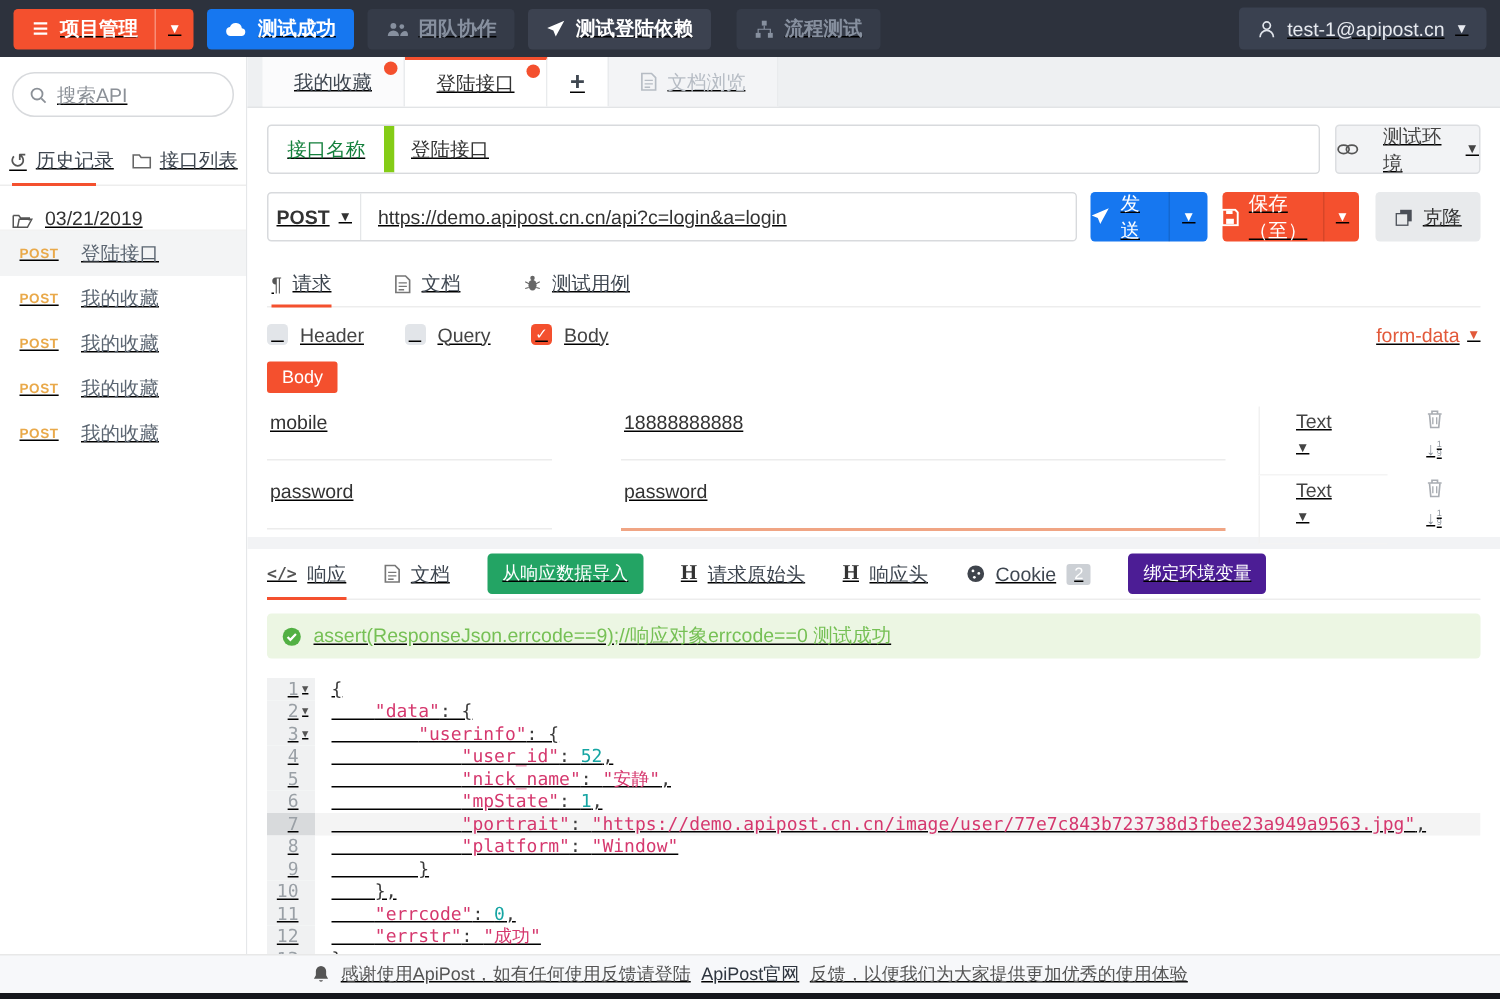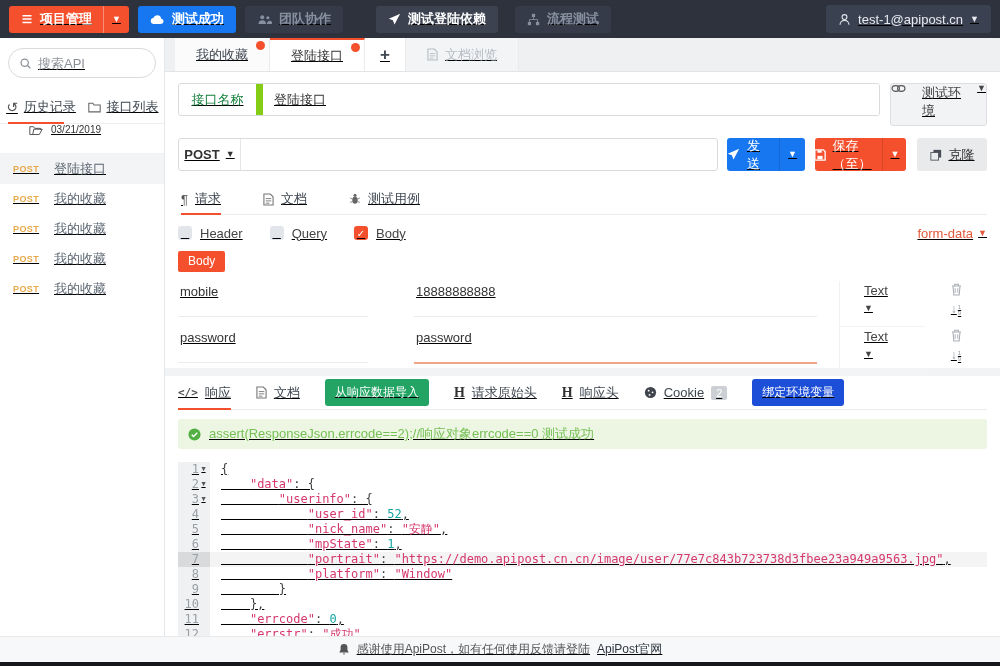--- a/index.html
+++ b/index.html
@@ -7,38 +7,38 @@
     font-family:"Liberation Sans","DejaVu Sans",sans-serif; }
   .app { width:1000px; height:666px; display:flex; flex-direction:column;text-decoration:underline; }
 
   
   .topbar { height:38px; background:#2d323d; display:flex; align-items:center; padding:0 9px; gap:9px; flex:none; }
   .tb-btn { height:27px; border-radius:3px; display:flex; align-items:center; gap:7px; padding:0 12px; font-size:13px; font-weight:bold; cursor:default; }
   .tb-project { background:#f4502e; color:#fff; padding-right:0; }
   .tb-project .caret-box { border-left:1px solid rgba(255,255,255,.35); margin-left:4px; padding:0 8px; font-size:9px; align-self:stretch; display:flex; align-items:center; }
   .tb-sync { background:#1677f0; color:#fff; }
   .tb-dim  { background:#353b48; color:#87909f; }
-  .tb-active { background:#3c4250; color:#fff; margin-left:24px; }
+  .tb-active { background:#3c4250; color:#fff; }
   .tb-flow { margin-left:8px; }
   .tb-account { margin-left:auto; background:#3a4150; color:#e7eaf0; font-weight:normal; height:28px; }
   .caret { font-size:9px; line-height:1; }
 
   
   .main { flex:1; min-height:0; display:flex; background:#fff; }
 
   
   .sidebar { width:165px; flex:none; border-right:1px solid #e5e7e9; display:flex; flex-direction:column; background:#fff; }
   .search-wrap { margin:10px 8px 8px; height:30px; border:1px solid #d8dadd; border-radius:16px; display:flex; align-items:center; gap:6px; padding:0 10px; }
   .search-wrap input { border:none; outline:none; width:100%; font-size:13px; color:#333; background:transparent; }
   .search-wrap input::placeholder { color:#8b9097; }
   .side-tabs { display:flex; border-bottom:1px solid #ededed; margin-top:4px; }
   .side-tab { flex:1; height:33px; display:flex; align-items:center; justify-content:center; gap:6px; font-size:13px; color:#3f4751; position:relative; cursor:default; }
   .side-tab.active::after { content:""; position:absolute; bottom:-1px; left:8px; right:18px; height:2px; background:#f4502e; }
   .hist-icon { font-size:14px; color:#555; line-height:1; }
-  .date-row { height:30px; display:flex; align-items:flex-start; gap:8px; padding:0 29px; font-size:10px; color:#333; border-bottom:1px solid #f2f2f2; }
+  .date-row { height:30px; display:flex; align-items:flex-end; gap:8px; padding:0 8px; font-size:13px; color:#333; border-bottom:1px solid #f2f2f2; }
   .side-list { flex:1; overflow:hidden; }
   .side-item { height:30px; display:flex; align-items:center; gap:11px; padding:0 13px; font-size:13px; color:#5c6672; cursor:default; }
   .side-item.selected { background:#f3f4f5; }
   .side-item .method { font-size:9px; font-weight:bold; color:#e9a94a; width:30px; letter-spacing:.4px; flex:none; }
 
   
   .content { flex:1; min-width:0; display:flex; flex-direction:column; background:#fff; }
   .tabstrip { height:34px; flex:none; background:#eef0f2; display:flex; align-items:stretch; padding-left:10px; border-bottom:1px solid #e2e4e6; }
   .mtab { position:relative; display:flex; align-items:center; gap:7px; padding:0 21px; font-size:13px; color:#3f4751; background:#fbfbfc; border-right:1px solid #e9ebed; cursor:default; }
   .mtab.active { background:#fff; border-top:2px solid #f4502e; color:#333; }
@@ -46,21 +46,21 @@
   .mtab.docs { background:#f3f4f6; color:#b6bcc4; }
   .tab-dot { position:absolute; top:3px; right:4px; width:9px; height:9px; border-radius:50%; background:#f4502e; }
 
   
   .req-area { padding:11px 13px 0; background:#fff; flex:none; }
   .name-row,.url-row { display:flex; gap:10px; }
   .url-row { margin-top:12px; gap:9px; }
   .input-group { flex:1; display:flex; border:1px solid #d8dadd; border-radius:3px; height:33px; overflow:hidden; background:#fff; }
   .prefix { width:84px; flex:none; display:flex; align-items:center; justify-content:center; font-size:13px; color:#15803d; border-right:7px solid #84cc16; }
   .input-group input { flex:1; border:none; outline:none; padding:0 11px; font-size:13px; color:#333; min-width:0; }
-  .env-btn { width:97px; flex:none; height:43px; background:#f2f3f5; border:1px solid #dcdee1; border-radius:3px; display:flex; align-items:flex-start; justify-content:center; gap:16px; font-size:13px; color:#444; cursor:default; }
+  .env-btn { width:97px; flex:none; height:33px; background:#f2f3f5; border:1px solid #dcdee1; border-radius:3px; display:flex; align-items:center; justify-content:center; gap:16px; font-size:13px; color:#444; cursor:default; }
   .method-sel { width:62px; flex:none; display:flex; align-items:center; justify-content:center; gap:6px; font-size:13px; font-weight:bold; color:#333; border-right:1px solid #e4e6e8; cursor:default; }
   .btn { height:33px; border-radius:3px; display:flex; align-items:center; justify-content:center; gap:7px; font-size:13px; cursor:default; flex:none; }
   .send-btn { width:78px; background:#1677f0; color:#fff; padding-right:0; }
   .send-btn .caret-box,.save-btn .caret-box { border-left:1px solid rgba(0,0,0,.12); align-self:stretch; display:flex; align-items:center; padding:0 8px; margin-left:3px; font-size:9px; }
   .save-btn { width:91px; background:#f4502e; color:#fff; padding-right:0; margin-left:1px; }
   .clone-btn { width:70px; background:#e8eaec; color:#333; margin-left:2px; }
 
   .req-tabs { display:flex; gap:42px; margin-top:13px; border-bottom:1px solid #ededed; padding:0 3px; }
   .rtab { height:30px; display:flex; align-items:center; gap:7px; font-size:13px; color:#3f4751; position:relative; cursor:default; }
   .rtab.active::after { content:""; position:absolute; bottom:-1px; left:0; right:0; height:2px; background:#f4502e; }
@@ -89,21 +89,21 @@
   .gap-band { height:8px; background:#f2f3f5; margin:4px -13px 0; }
 
   
   .resp-area { flex:1; min-height:0; padding:0 13px; display:flex; flex-direction:column; background:#fff; }
   .resp-tabs { display:flex; align-items:center; gap:25px; height:34px; flex:none; border-bottom:1px solid #ededed; font-size:13px; color:#3f4751; }
   .resp-tab { height:100%; display:flex; align-items:center; gap:7px; position:relative; cursor:default; }
   .resp-tab.active::after { content:""; position:absolute; bottom:-1px; left:0; right:0; height:2px; background:#f4502e; }
   .code-glyph { font-size:11px; font-weight:bold; color:#555; font-family:"DejaVu Sans Mono",monospace; }
   .h-glyph { font-weight:bold; font-size:14px; color:#333; font-family:"Liberation Serif",serif; }
   .import-btn { background:#23a464; color:#fff; border-radius:3px; padding:5px 10px; font-size:12px; cursor:default; }
-  .bind-btn { background:#1d4ed8; color:#fff; border-radius:3px; padding:5px 10px; font-size:12px; cursor:default; }
+  .bind-btn { background:#4c1d95; color:#fff; border-radius:3px; padding:5px 10px; font-size:12px; cursor:default; }
   .cookie-badge { background:#ccd0d5; color:#fff; font-size:11px; padding:1px 5px; border-radius:2px; }
   .status-group { margin-left:auto; display:flex; gap:16px; font-size:13px; color:#8a8f98; }
   .status-group b { color:#2cb57a; font-weight:normal; }
 
   .assert { margin:9px 0; flex:none; background:#ecf6e3; border-radius:3px; height:30px; display:flex; align-items:center; gap:8px; padding:0 10px; font-size:13px; color:#76c055; }
 
   .code { flex:1; min-height:0; overflow:hidden; font-family:"DejaVu Sans Mono",monospace; font-size:12px; margin-top:4px; }
   .code-line { display:flex; line-height:15px; }
   .code-line.hl { background:#f4f4f4; }
   .gut { width:32px; flex:none; background:#f0f1f2; color:#9aa0a6; display:flex; justify-content:flex-end; align-items:center; padding-right:2px; }
@@ -266,20 +266,21 @@
             <span class="caret">▼</span>
           </div>
         </div>
 
         <div class="url-row">
           <div class="input-group">
             <span class="method-sel">
               <span>POST</span>
               <span class="caret">▼</span>
             </span>
+            <input value="https://demo.apipost.cn.cn/api?c=login&amp;a=login" style="">
           </div>
           <div class="btn send-btn">
             <svg width="13" height="13" viewBox="0 0 16 16">
                 <path fill="#fff" d="M15 1 1 7l5 2 2 5 7-13z"></path>
               </svg>
             <span>发送</span>
             <span class="caret-box">
                 <span class="caret">▼</span>
               </span>
           </div>
@@ -437,21 +438,21 @@
             <span class="cookie-badge">2</span>
           </div>
           <span class="bind-btn">绑定环境变量</span>
         </div>
 
         <div class="assert">
           <svg width="13" height="13" viewBox="0 0 14 14">
               <circle cx="7" cy="7" r="6.5" fill="#52b043"></circle>
               <path d="M4 7.2l2 2 4-4.2" stroke="#fff" stroke-width="1.6" fill="none"></path>
             </svg>
-          <span>assert(ResponseJson.errcode==2);//响应对象errcode==0 测试成功</span>
+          <span>assert(ResponseJson.errcode==9);//响应对象errcode==0 测试成功</span>
         </div>
 
         <div class="code">
             <div class="code-line">
               <span class="gut">
                 <span>1</span>
                 <span class="fold">▼</span>
               </span>
               <span class="ct"><span class="tok-b">{</span></span>
             </div>
@@ -544,15 +545,16 @@
     </section>
   </div>
 
   <footer class="footer">
     <svg width="12" height="13" viewBox="0 0 14 15">
         <path d="M7 1a4 4 0 0 1 4 4v3.2L12.5 11h-11L3 8.2V5a4 4 0 0 1 4-4z" fill="#555"></path>
         <path d="M5.4 12.2a1.7 1.7 0 0 0 3.2 0z" fill="#555"></path>
       </svg>
     <span>感谢使用ApiPost，如有任何使用反馈请登陆</span>
     <span class="site-link">ApiPost官网</span>
+    <span>反馈，以便我们为大家提供更加优秀的使用体验</span>
   </footer>
   <div class="bottom-strip"></div>
 </div>
 
 </body></html>

